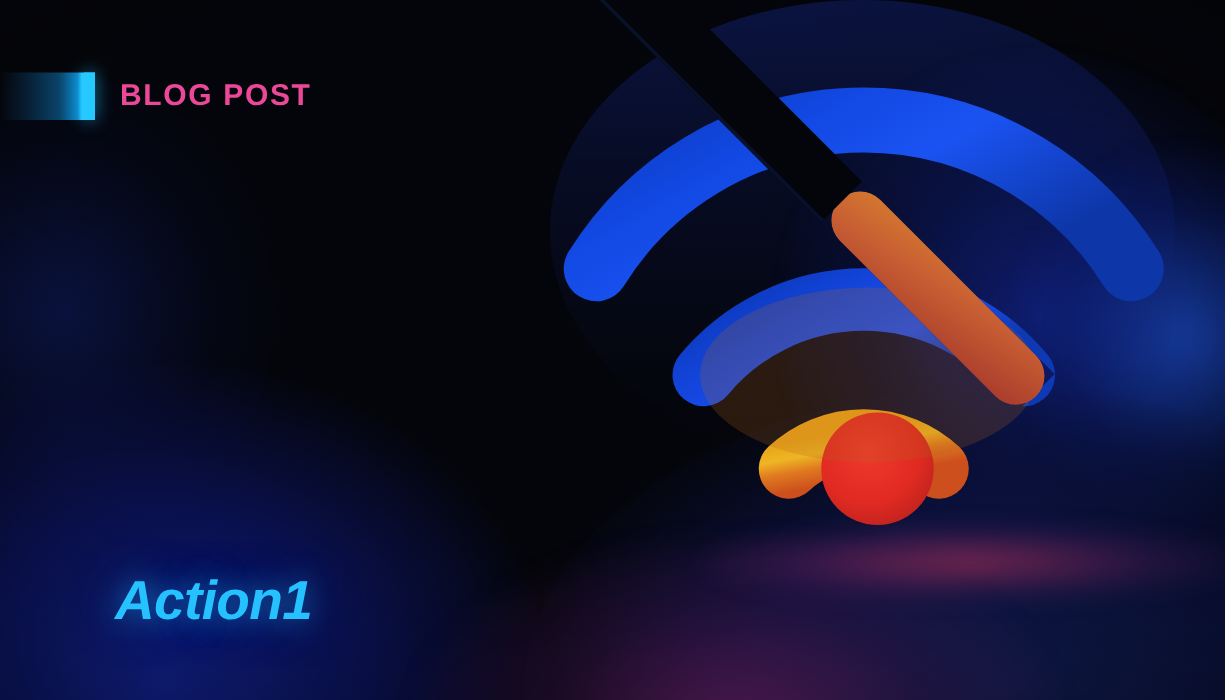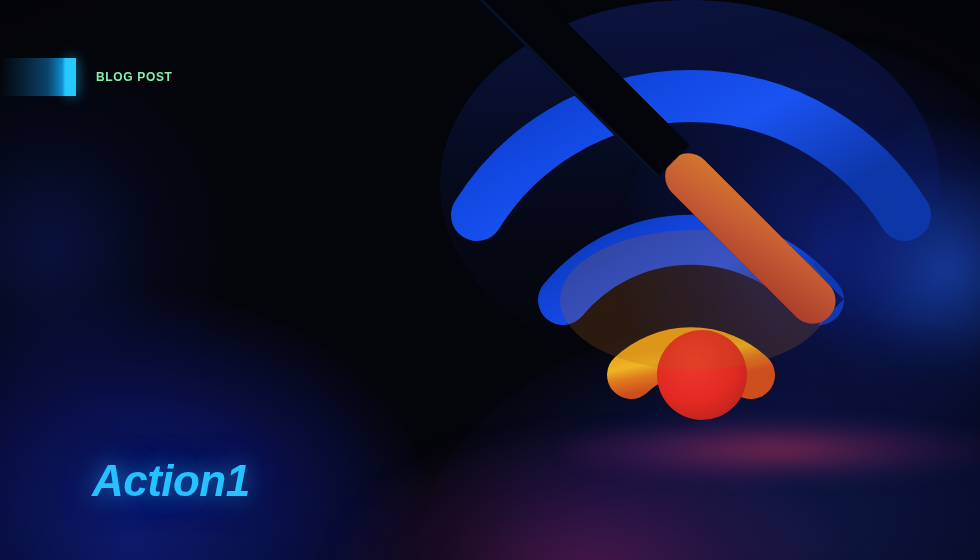--- a/index.html
+++ b/index.html
@@ -137,22 +137,22 @@
     position: absolute;
     right: 0;
     top: 0;
     bottom: 0;
     width: 9px;
     background: #25c9ff;
     box-shadow: 0 0 14px rgba(37,201,255,.65);
   }
   .eyebrow-label {
     margin-left: 20px;
-    color: #86efac;
-    font-size: 12px;
+    color: #ec4899;
+    font-size: 24px;
     font-weight: 700;
     letter-spacing: .055em;
     line-height: 1;
   }
 
   .headline-block {
     position: absolute;
     left: 92px;
     top: 183px;
     width: 760px;

